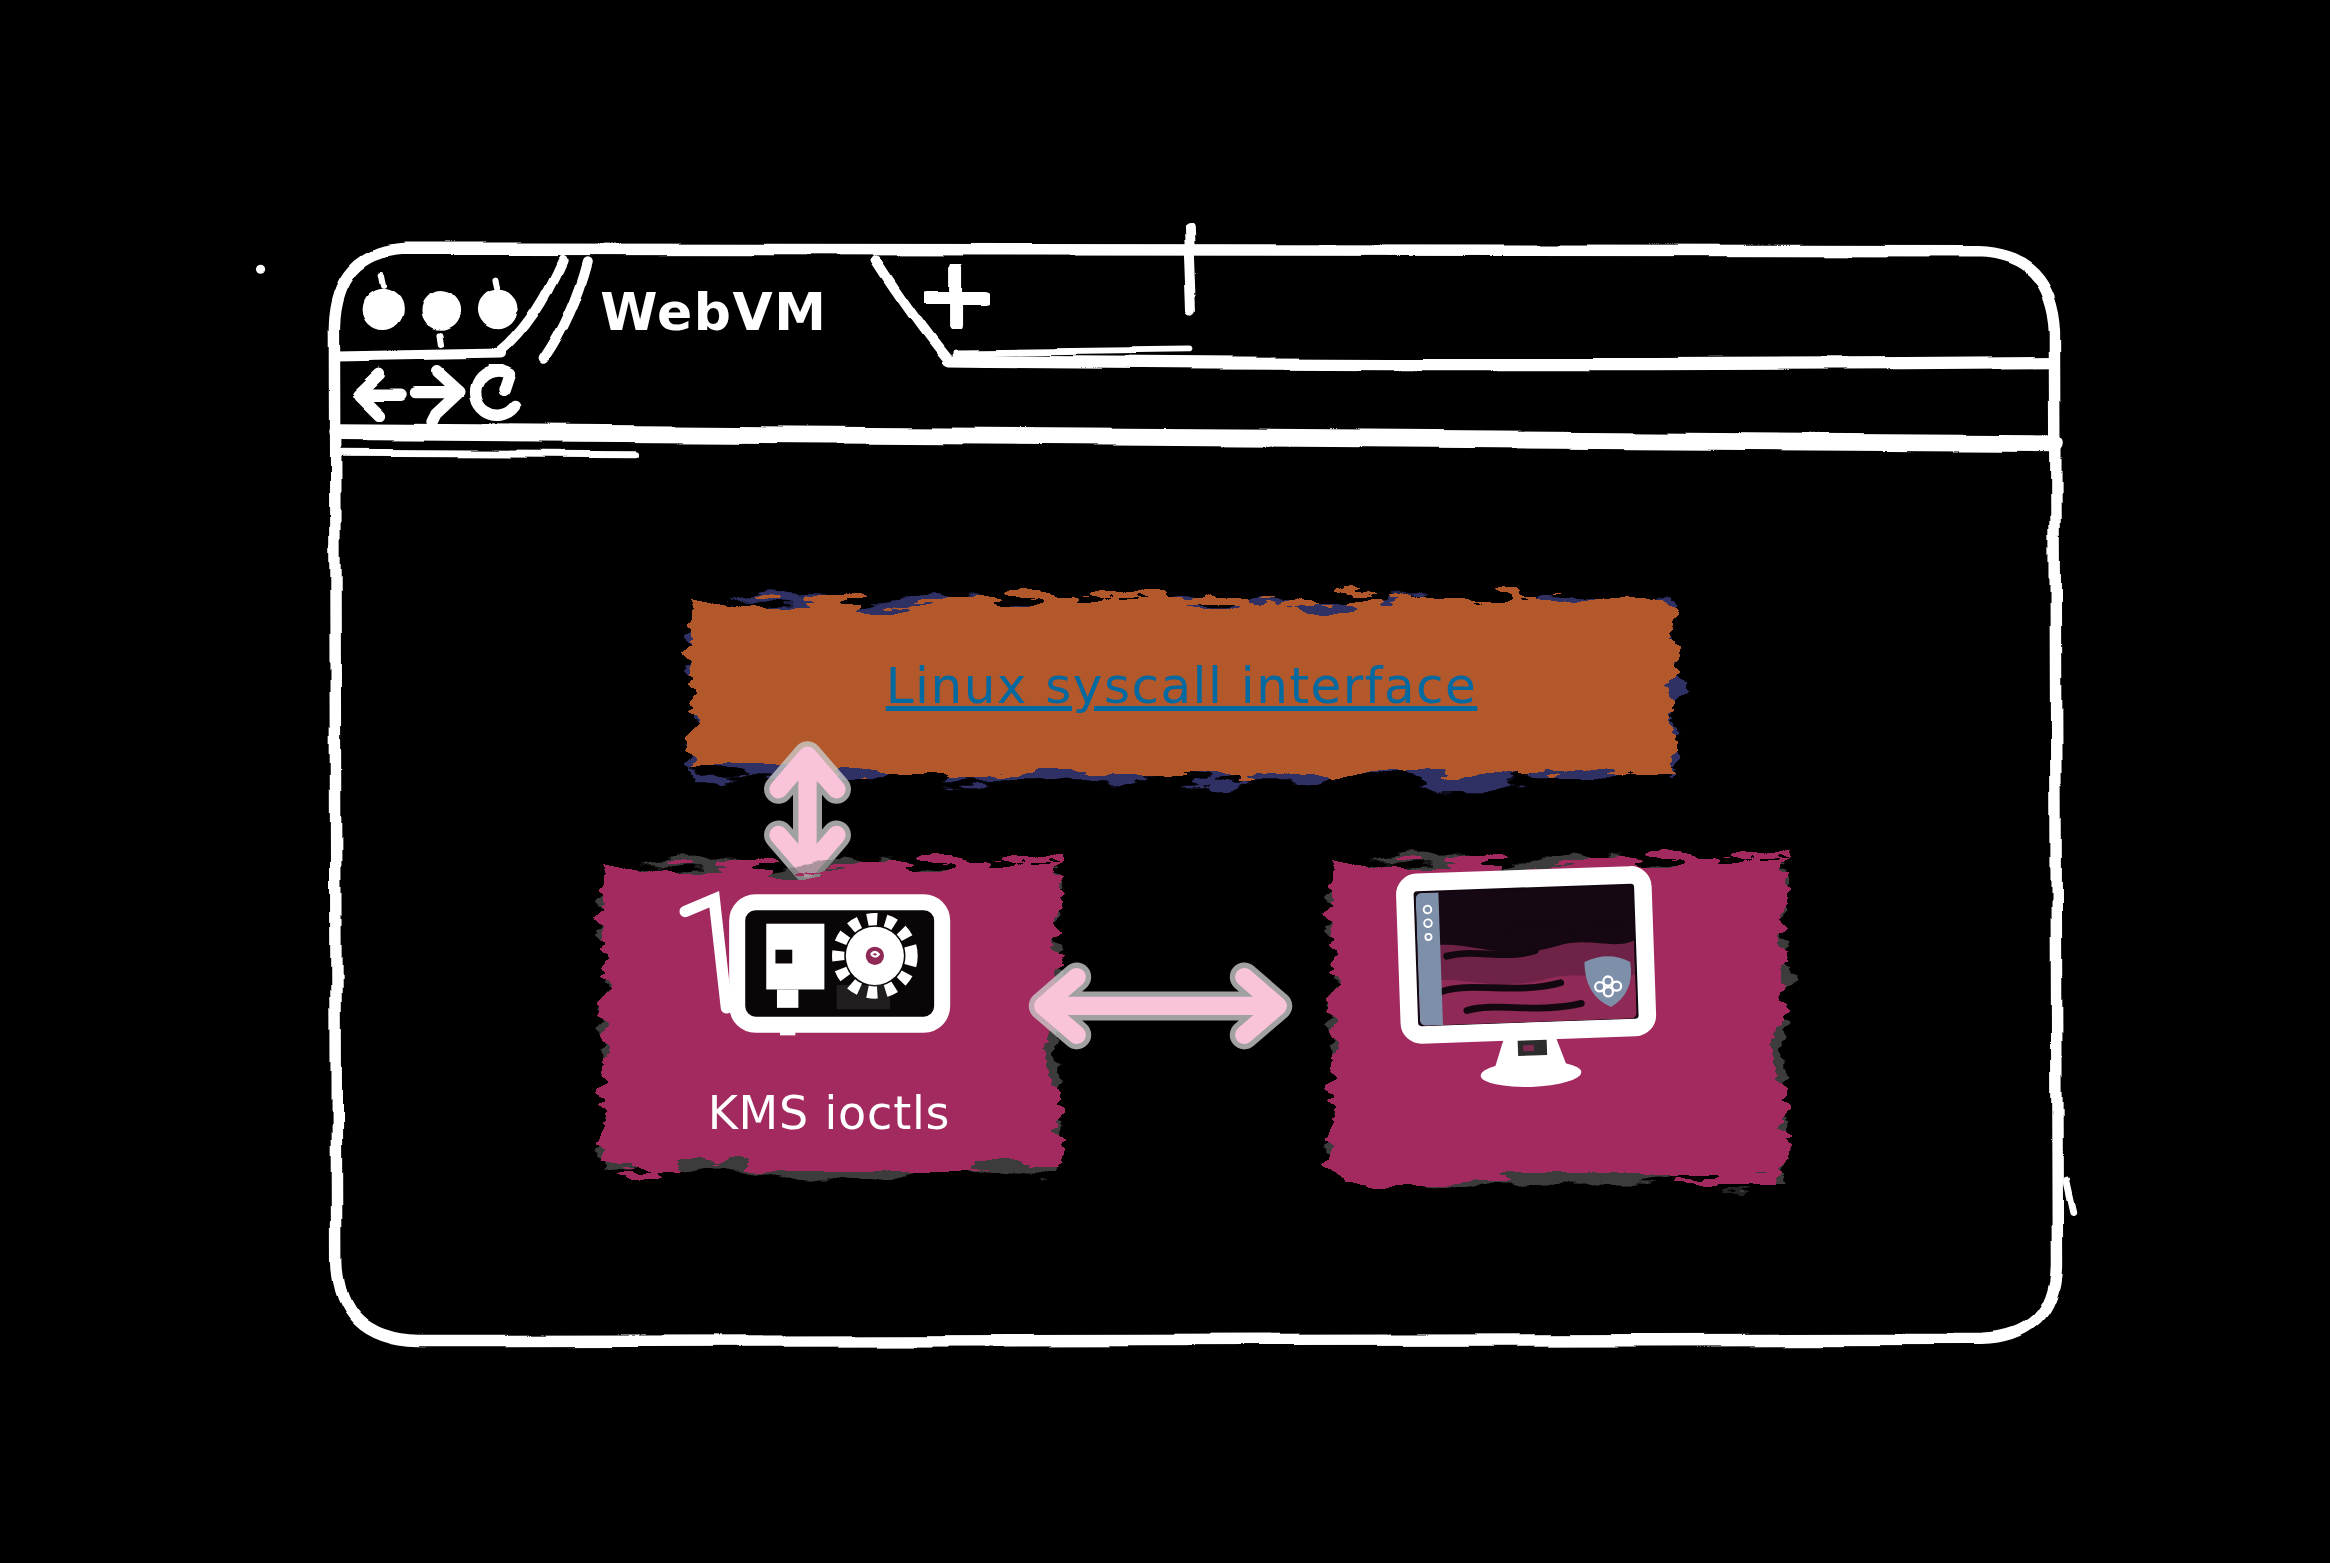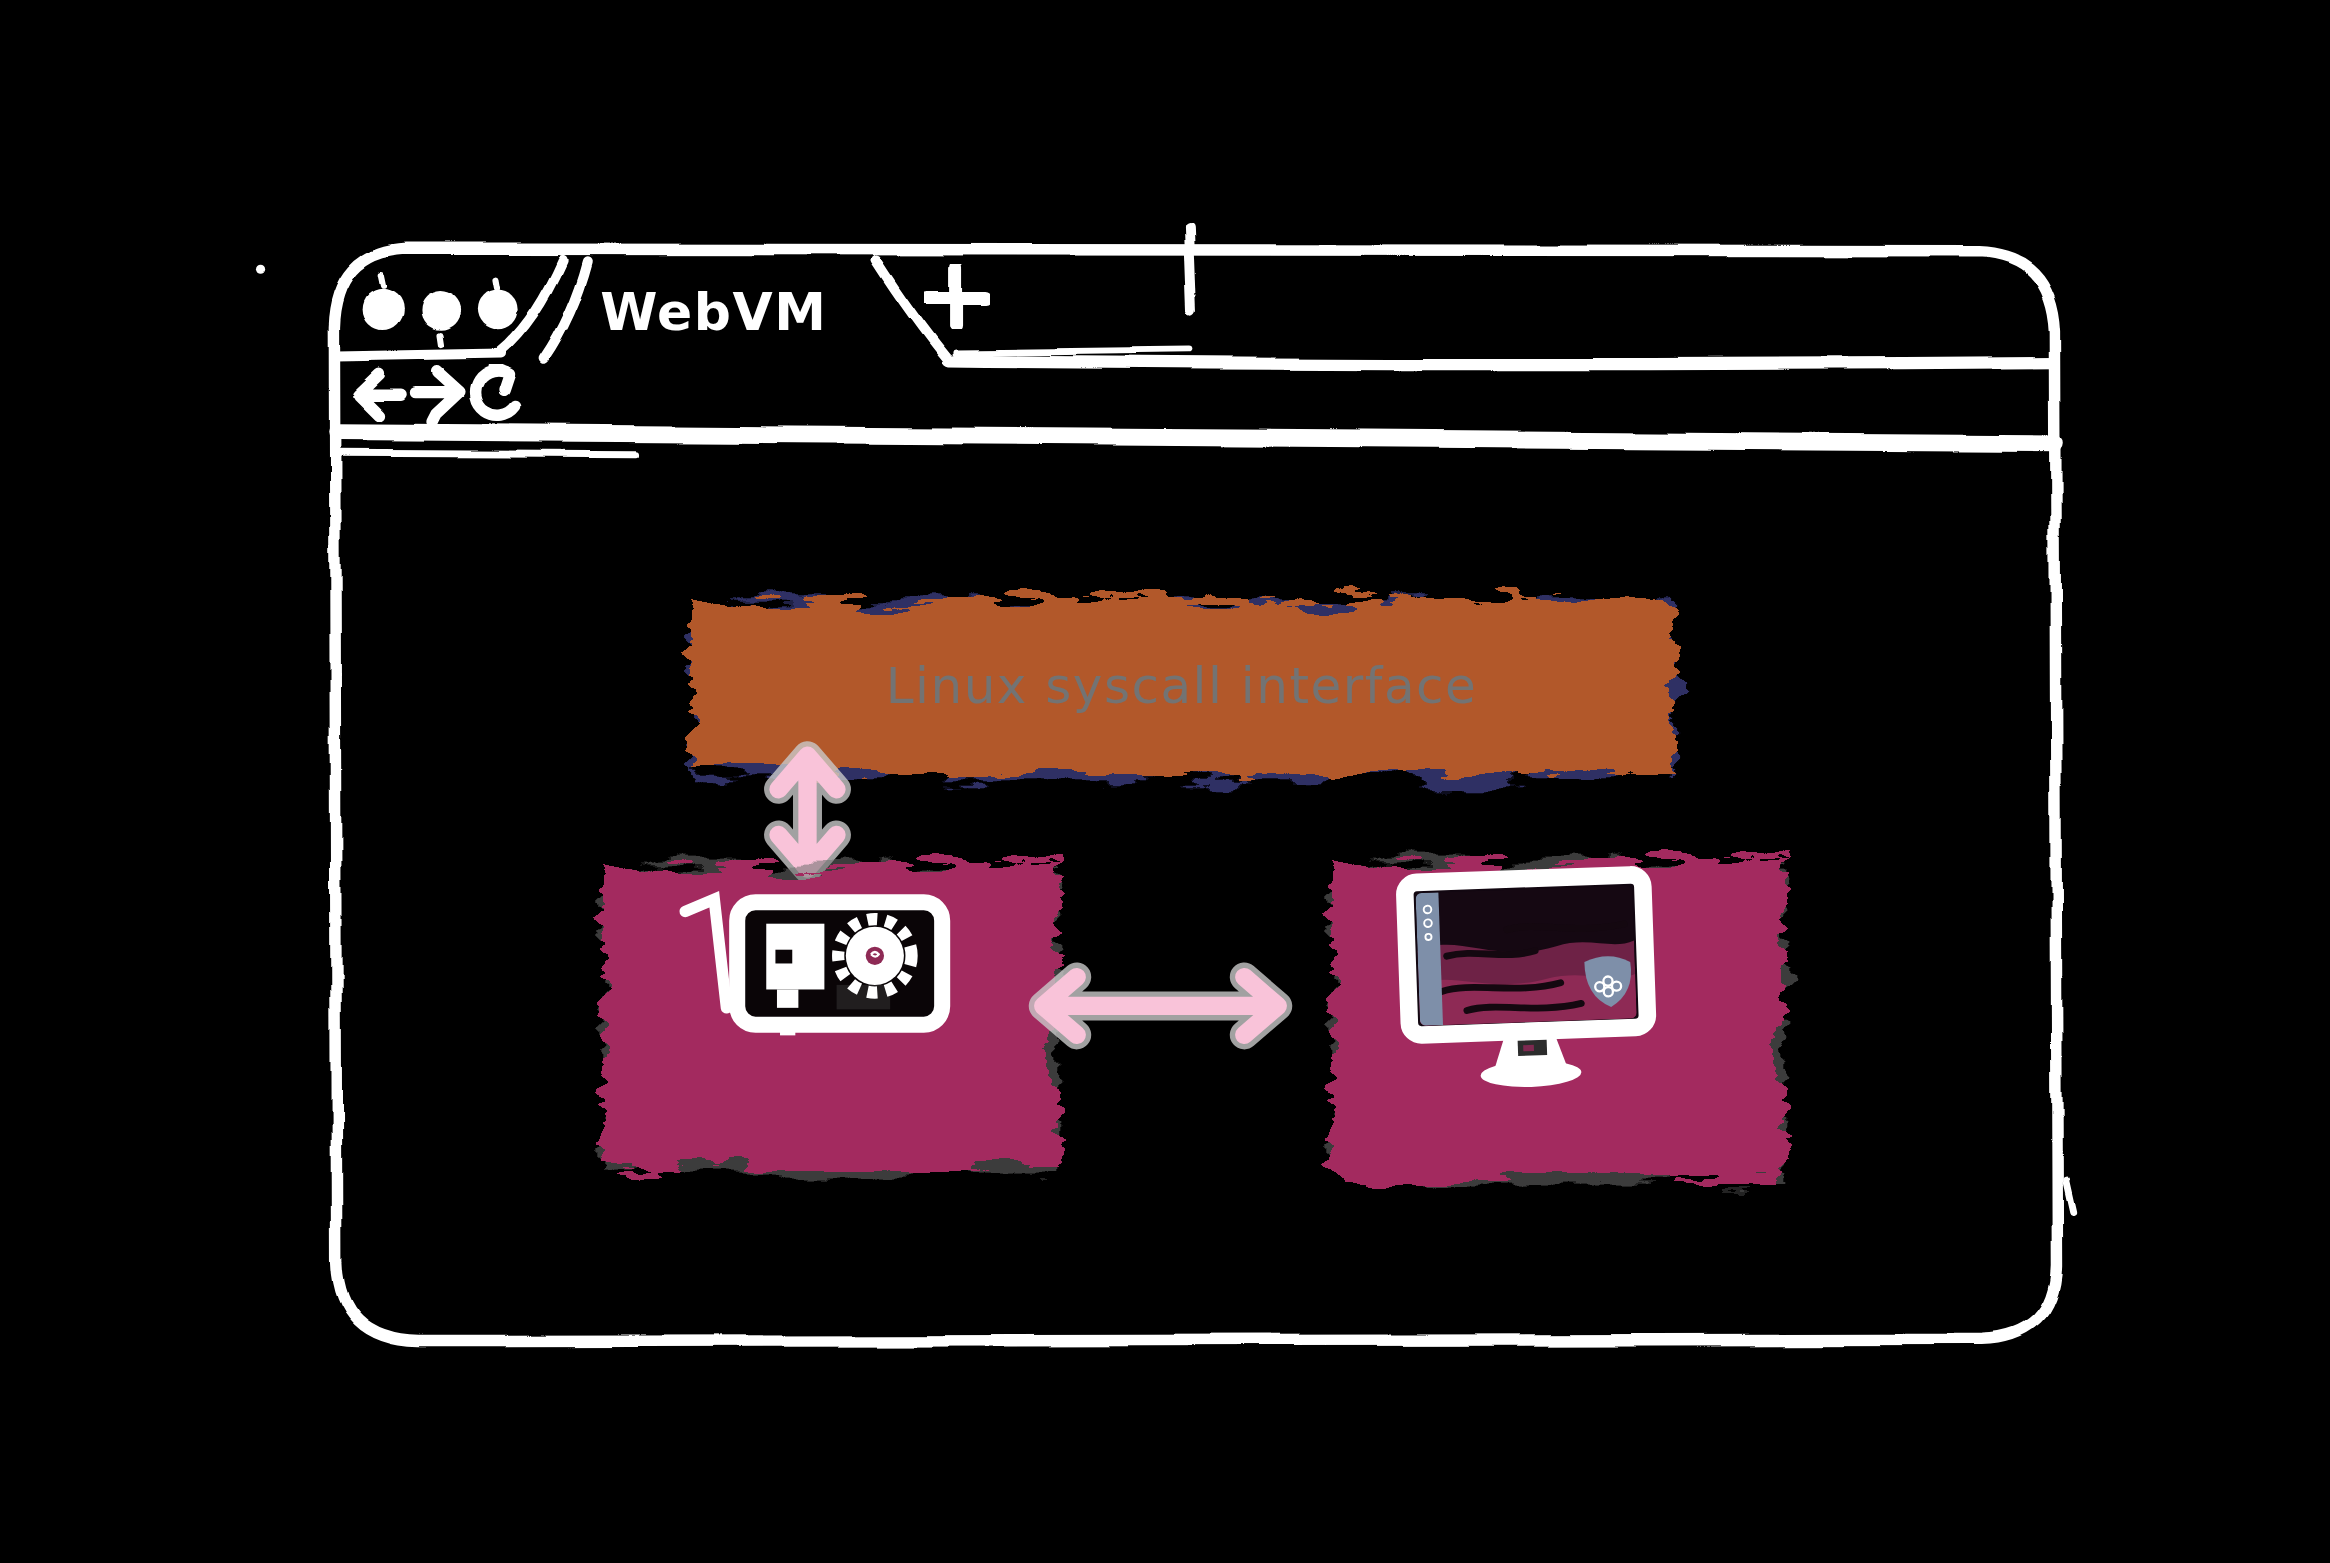--- a/index.html
+++ b/index.html
@@ -9,21 +9,21 @@
   svg{position:absolute;overflow:visible;}
   #chrome{left:0;top:0;}
 
   
   .blob{position:absolute;inset:0;filter:url(#rough);}
   .blob.shadow{filter:url(#rough2);}
   .banner-wrap{position:absolute;left:691px;top:599px;width:981px;height:174px;}
   .banner-wrap .shadow{background:#3a3d7e;opacity:.8;transform:translate(3.1px,5.3px);}
   .banner-wrap .fill{background:#b2582b;}
   .banner-label{position:absolute;inset:0;display:flex;align-items:center;justify-content:center;
-       color:#737373;font-size:50px;letter-spacing:1.5px;font-weight:400;}
+       color:#0369a1;font-size:50px;letter-spacing:1.5px;font-weight:400;text-decoration:underline;}
 
   .box{position:absolute;}
   .box .shadow{background:#6d6d6d;opacity:.55;transform:translate(2.3px,4.6px);}
   .box .fill{background:#a3295e;}
   .box-kms{left:603px;top:864px;width:452px;height:304px;}
   .box-canvas{left:1332px;top:860px;width:449px;height:317px;}
   .box-label{position:absolute;left:0;right:0;display:flex;align-items:center;justify-content:center;
        color:#fff;font-size:46px;letter-spacing:0.8px;}
   .kms-line1{top:166px;height:52px;}
   .kms-line2{top:223px;height:52px;}
@@ -135,20 +135,21 @@
       <rect x="118" y="40" width="76" height="86" fill="#fff"></rect>
       <rect x="130" y="74" width="22" height="18" fill="#0a0507"></rect>
       <rect x="132" y="126" width="28" height="24" fill="#fff"></rect>
       <rect x="136" y="168" width="20" height="18" fill="#fff"></rect>
       <circle cx="260" cy="82" r="38" fill="#fff"></circle>
       <circle cx="260" cy="82" r="48" fill="none" stroke="#fff" stroke-width="16" stroke-dasharray="13 11"></circle>
       <circle cx="260" cy="82" r="12" fill="#8e2a55"></circle>
       <path d="M 255,80 q 5,-6 10,0 q -4,6 -10,0" fill="none" stroke="#fff" stroke-width="3"></path>
     </svg>
 
+    <div class="box-label kms-line2">KMS ioctls</div>
   </div>
 
   <svg class="arrow-svg" style="left:1029px;top:958px;" width="263" height="99" viewBox="0 0 344 130">
     <g>
       <path class="halo" stroke-width="38" d="M 34,63 L 310,63 M 62,25 L 18,63 L 62,101 M 282,25 L 326,63 L 282,101"></path>
       <path class="pink" stroke-width="24" d="M 34,63 L 310,63 M 62,25 L 18,63 L 62,101 M 282,25 L 326,63 L 282,101"></path>
     </g>
   </svg>
 
   <div class="box box-canvas">

